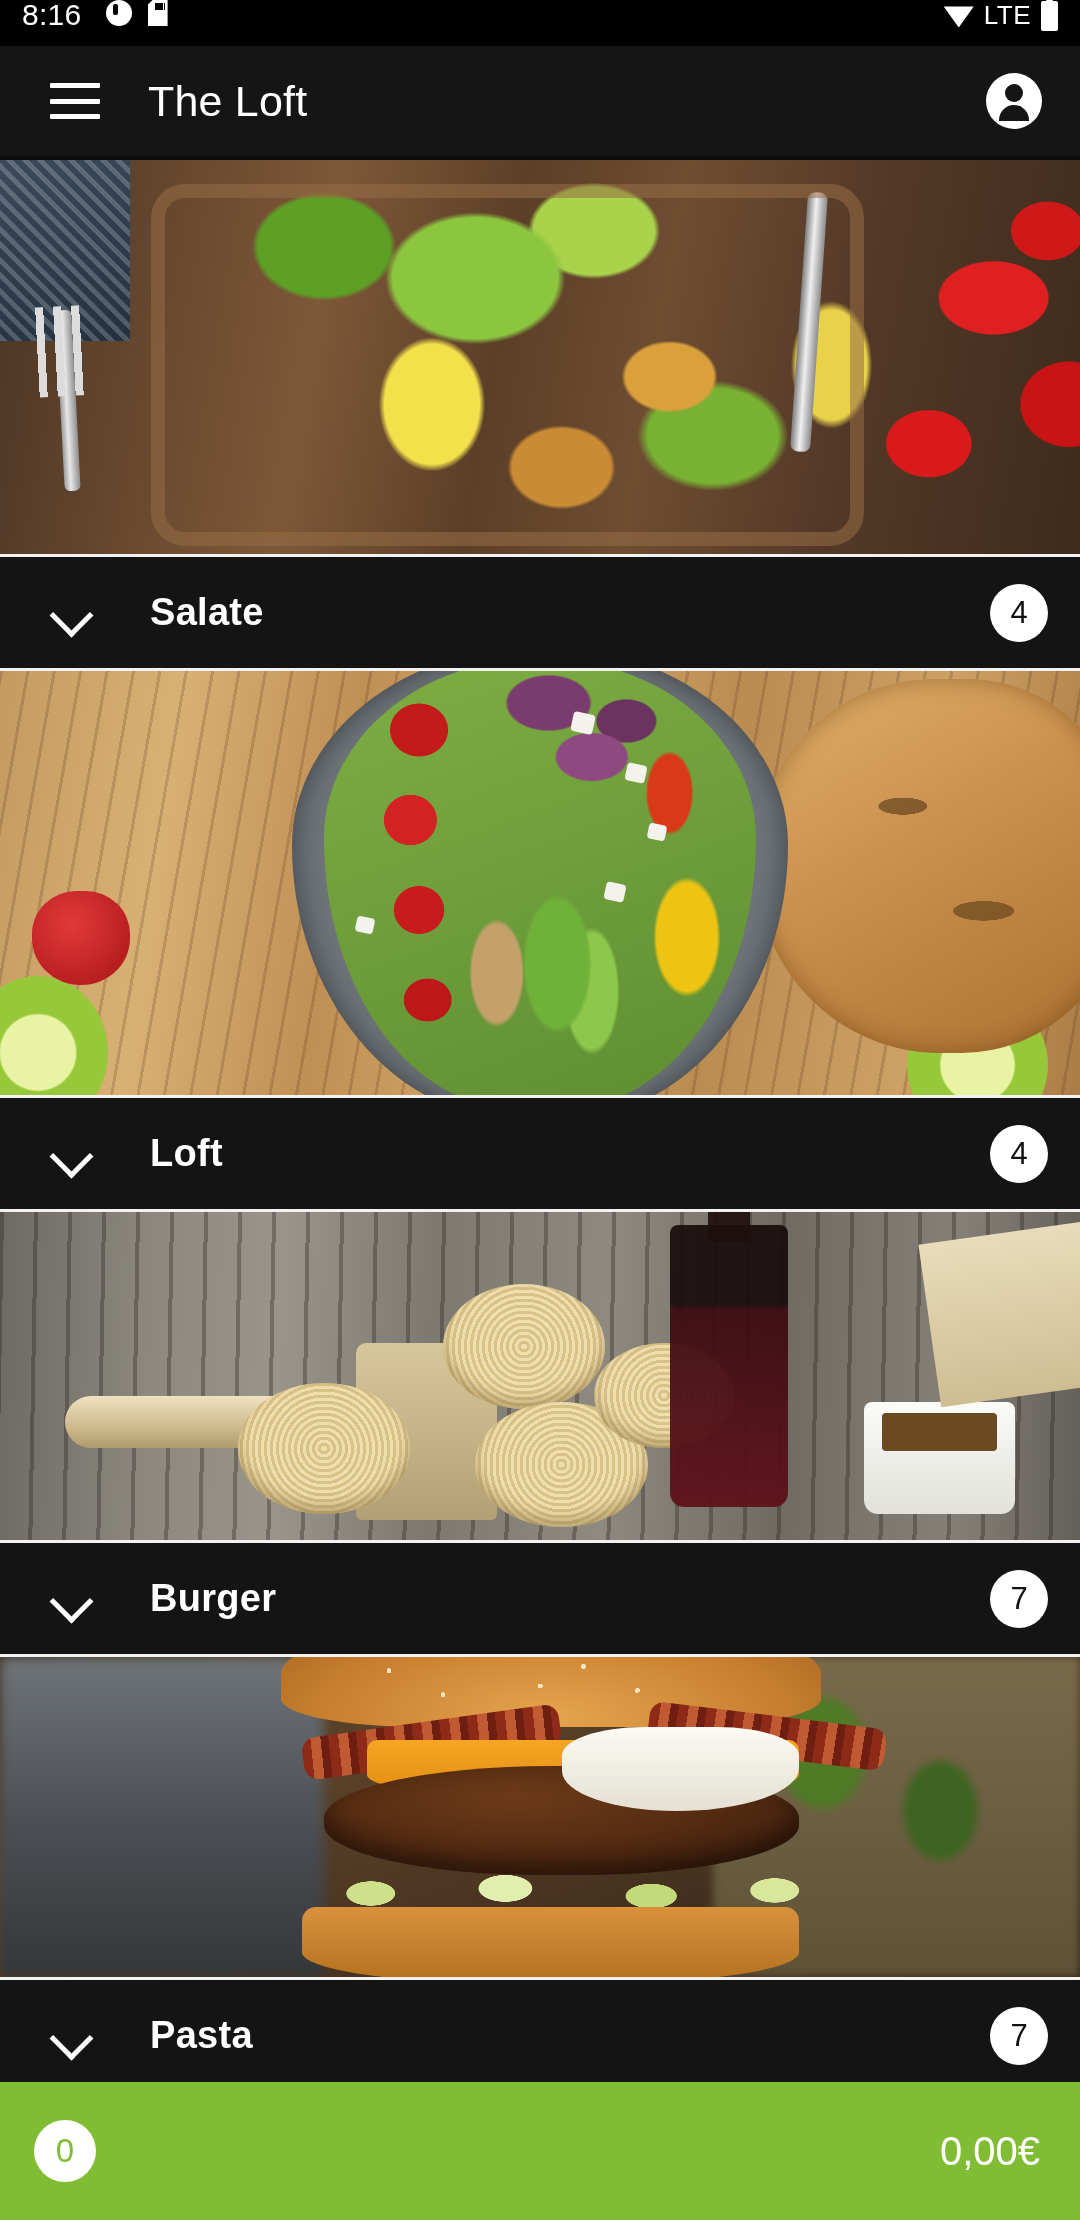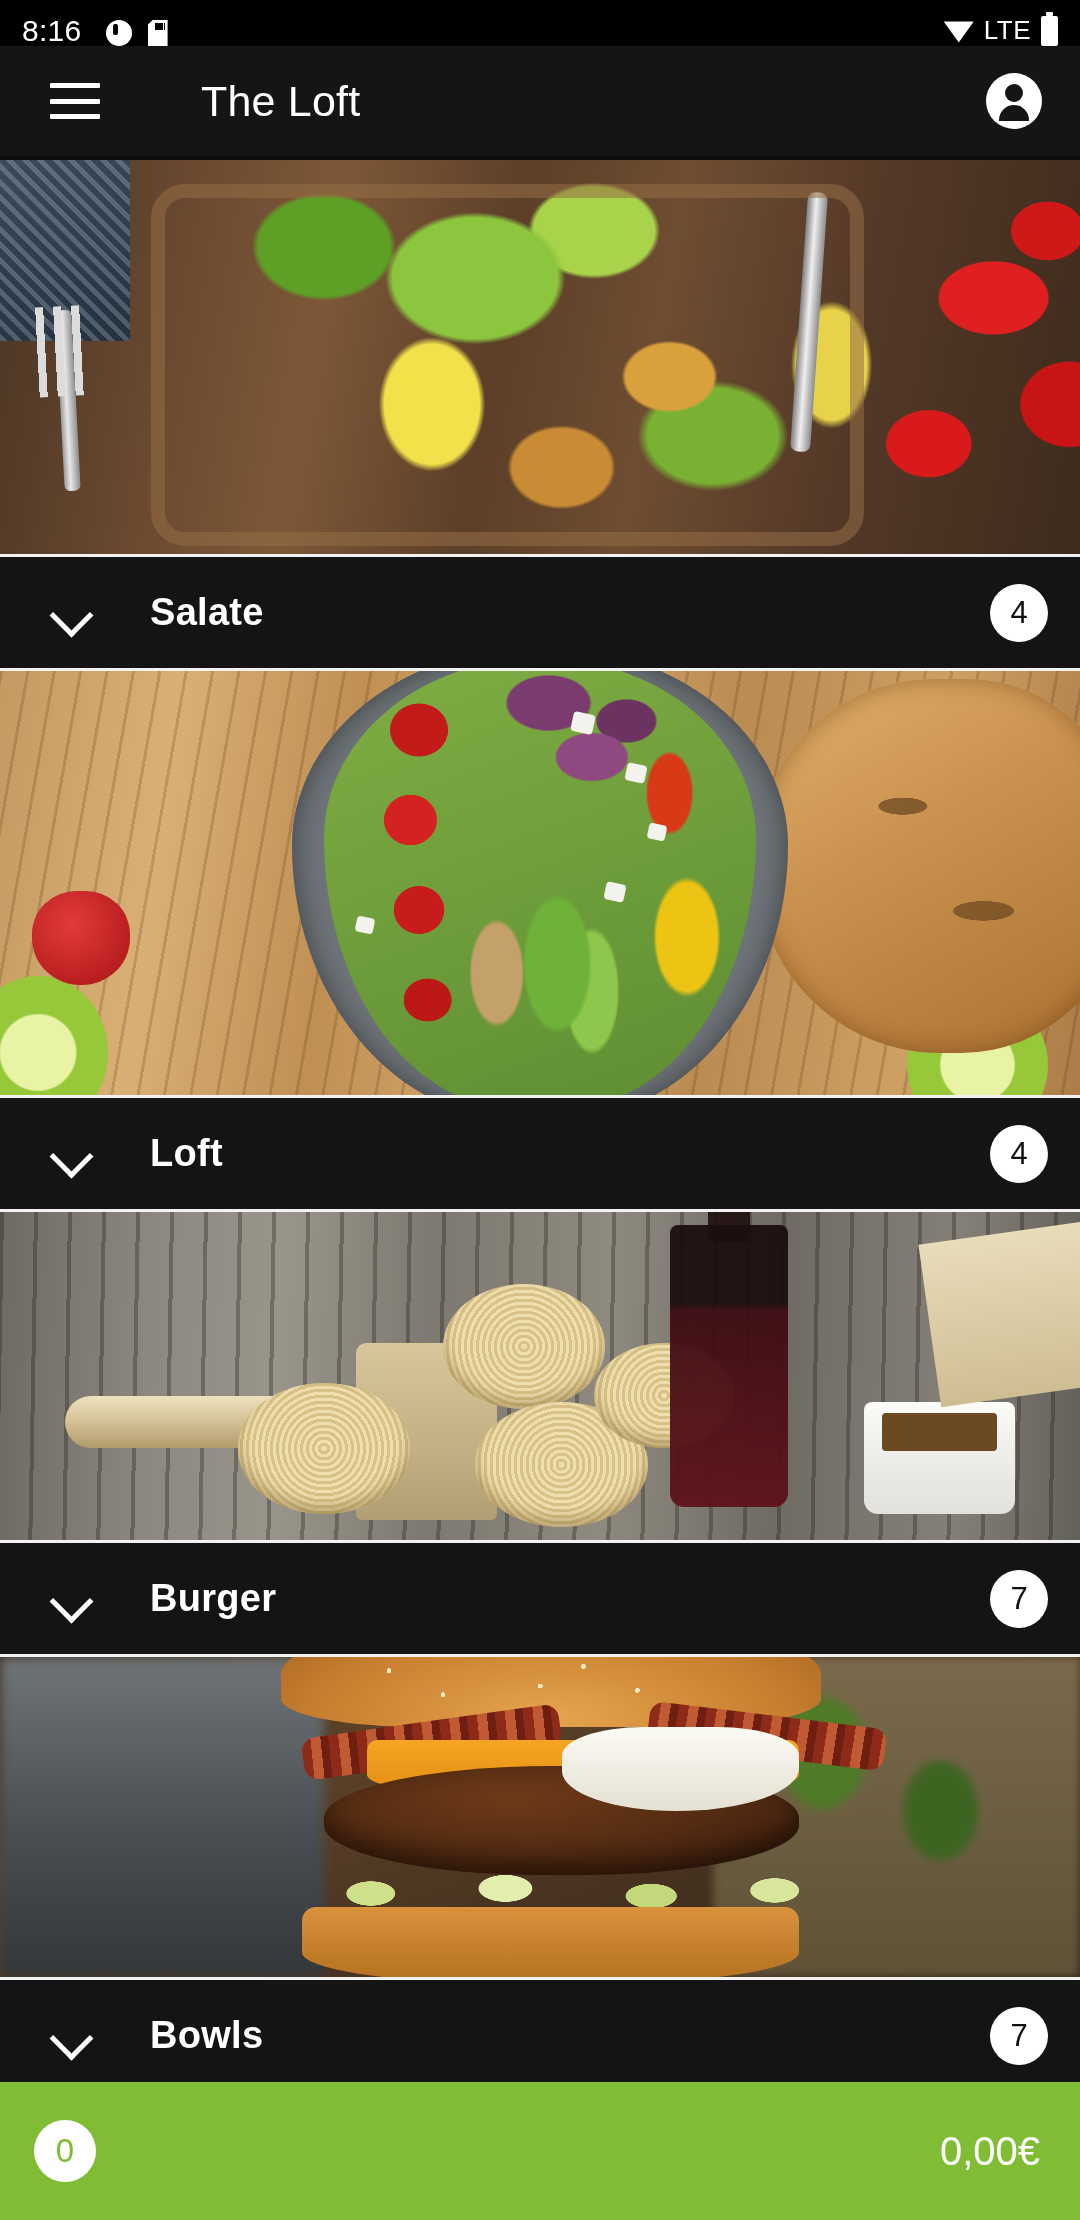--- a/index.html
+++ b/index.html
@@ -8,21 +8,21 @@
     background:#000;
     font-family:"Liberation Sans", sans-serif;
     overflow:hidden;
   }
   #app { position:relative; width:1080px; height:2220px; background:#0d0d0d; overflow:hidden; }
 
   
   .statusbar{
     position:absolute; left:0; top:0; width:1080px; height:46px;
     background:#000; color:#fff;
-    display:flex; align-items:flex-end; padding:0 22px;
+    display:flex; align-items:flex-start; padding:0 22px;
   }
   .sb-time{ font-size:30px; letter-spacing:.3px; font-weight:400; line-height:1; }
   .sb-left-icons{ display:flex; align-items:center; gap:16px; margin-left:24px; }
   .sb-spacer{ flex:1; }
   .sb-right{ display:flex; align-items:center; gap:10px; }
   .sb-lte{ font-size:26px; font-weight:400; letter-spacing:.5px; }
 
   .ico-clock{ width:26px; height:26px; border-radius:50%; background:#fff; position:relative; }
   .ico-clock::after{ content:""; position:absolute; left:7px; top:4px; width:5px; height:11px;
                      background:#000; border-radius:2px; }
@@ -39,21 +39,21 @@
                      background:#fff; border-radius:1px; }
 
   
   .appbar{
     position:absolute; left:0; top:46px; width:1080px; height:110px;
     background:#151515; display:flex; align-items:center; padding:0 26px;
   }
   .hamburger{ width:50px; height:36px; display:flex; flex-direction:column;
               justify-content:space-between; margin-left:24px; cursor:pointer; }
   .hamburger span{ display:block; height:5px; background:#fff; border-radius:1px; }
-  .app-title{ color:#fff; font-size:43px; font-weight:400; margin-left:101px; letter-spacing:.2px; }
+  .app-title{ color:#fff; font-size:43px; font-weight:400; margin-left:48px; letter-spacing:.2px; }
   .appbar-spacer{ flex:1; }
   .avatar{
     width:56px; height:56px; border-radius:50%; background:#fff; position:relative;
     margin-right:12px; cursor:pointer;
   }
   .avatar::before{ content:""; position:absolute; left:50%; top:11px; transform:translateX(-50%);
                    width:18px; height:18px; border-radius:50%; background:#151515; }
   .avatar::after{ content:""; position:absolute; left:50%; top:32px; transform:translateX(-50%);
                   width:30px; height:16px; background:#151515; border-radius:15px 15px 0 0; }
 
@@ -422,21 +422,21 @@
           <div class="cheese"></div>
           <div class="patty"></div>
           <div class="sauce"></div>
           <div class="lettuce"></div>
           <div class="bun-bottom"></div>
         </div>
       </div>
       <div class="img-sep"></div>
       <div class="cat-row">
         <div class="chev"></div>
-        <div class="cat-name">Bowls</div>
+        <div class="cat-name">Pasta</div>
         <div class="cat-spacer"></div>
         <div class="cat-badge">7</div>
       </div>
     </div>
 
   </div>
 
   <div class="cartbar">
     <div class="cart-badge">0</div>
     <div class="cart-spacer"></div>

